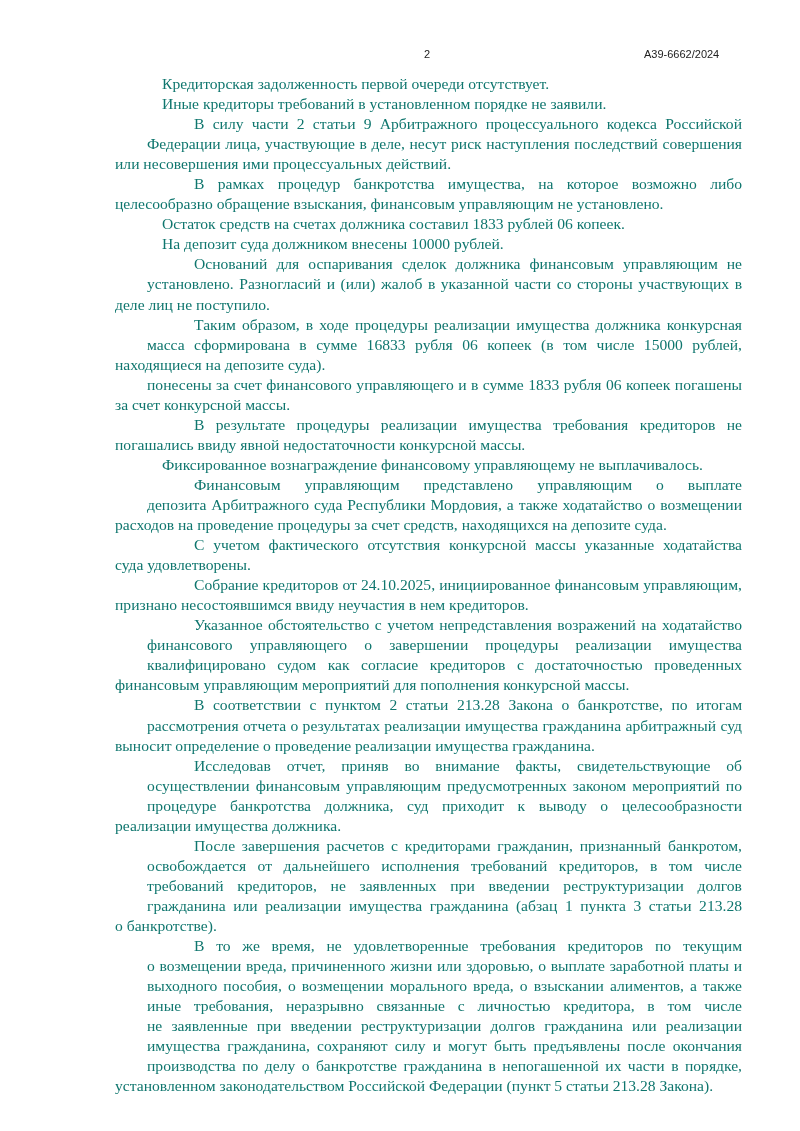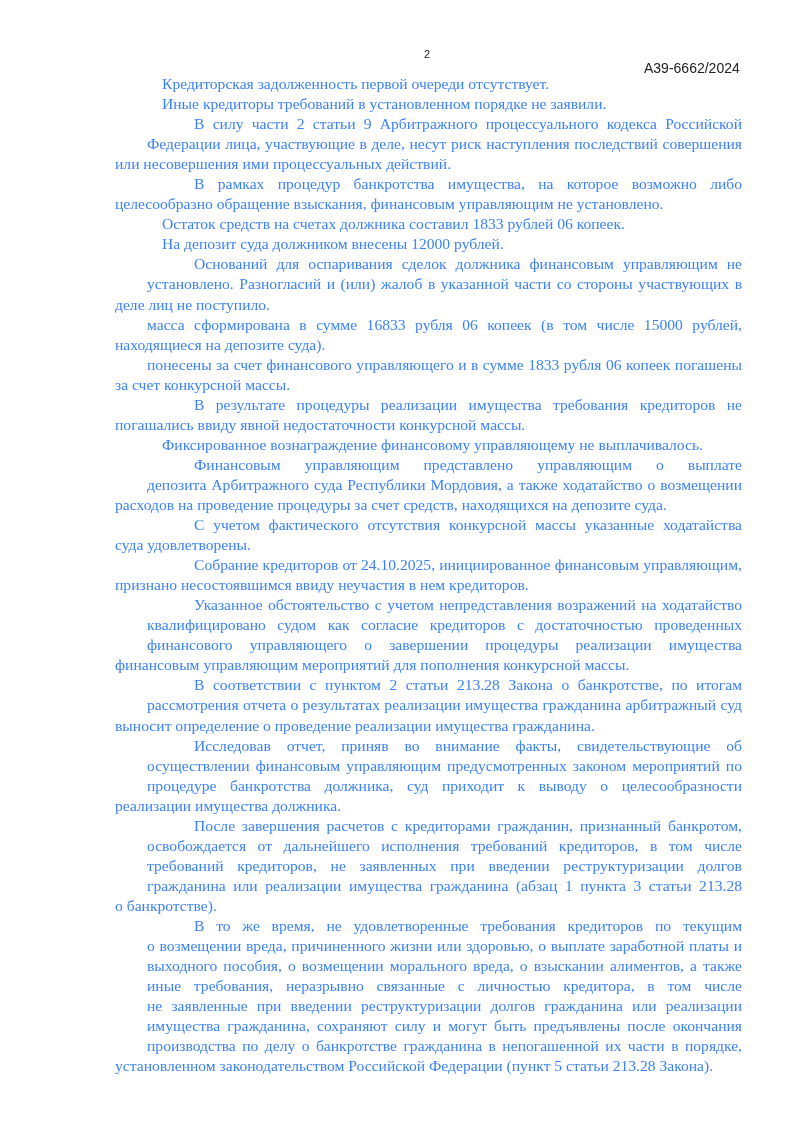--- a/index.html
+++ b/index.html
@@ -4,25 +4,25 @@
   <style>
     html, body { margin: 0; padding: 0; background: #ffffff; }
     body { width: 800px; height: 1131px; position: relative; overflow: hidden; }
     .page { position: absolute; left: 0; top: 0; width: 800px; height: 1131px; background: #fff; }
     .header-pagenum {
       position: absolute; left: 424px; top: 48px;
       font-family: "Liberation Sans", sans-serif; font-size: 11px; color: #222;
     }
     .header-case {
       position: absolute; left: 644px; top: 48px;
-      font-family: "Liberation Sans", sans-serif; font-size: 14px; color: #222; margin-top: 12px;
+      font-family: "Liberation Sans", sans-serif; font-size: 11px; color: #222;
     }
     .body-text {
       position: absolute; left: 115px; top: 74px; width: 627px;
-      font-family: "Liberation Serif", serif; font-size: 15.6px; color: #3b82f6;
+      font-family: "Liberation Serif", serif; font-size: 15.6px; color: #0f766e;
       line-height: 20.05px;
     }
     .para { margin: 0; }
     .line { display: block; white-space: nowrap; height: 20.05px; }
     .line.justify { text-align: justify; text-align-last: justify; white-space: normal; overflow: hidden; margin-left: 32px; }
     .line.first { padding-left: 47px; }
   </style>
 </head>
 <body>
 
@@ -42,28 +42,29 @@
         <span class="line">или несовершения ими процессуальных действий.</span>
       </div>
       <div class="para">
         <span class="line first justify">В рамках процедур банкротства имущества, на которое возможно либо</span>
         <span class="line">целесообразно обращение взыскания, финансовым управляющим не установлено.</span>
       </div>
       <div class="para">
         <span class="line first">Остаток средств на счетах должника составил 1833 рублей 06 копеек.</span>
       </div>
       <div class="para">
-        <span class="line first">На депозит суда должником внесены 12000 рублей.</span>
+        <span class="line first">На депозит суда должником внесены 10000 рублей.</span>
       </div>
       <div class="para">
         <span class="line first justify">Оснований для оспаривания сделок должника финансовым управляющим не</span>
         <span class="line justify">установлено. Разногласий и (или) жалоб в указанной части со стороны участвующих в</span>
         <span class="line">деле лиц не поступило.</span>
       </div>
       <div class="para">
+        <span class="line first justify">Таким образом, в ходе процедуры реализации имущества должника конкурсная</span>
         <span class="line justify">масса сформирована в сумме 16833 рубля 06 копеек (в том числе 15000 рублей,</span>
         <span class="line">находящиеся на депозите суда).</span>
       </div>
       <div class="para">
         <span class="line justify">понесены за счет финансового управляющего и в сумме 1833 рубля 06 копеек погашены</span>
         <span class="line">за счет конкурсной массы.</span>
       </div>
       <div class="para">
         <span class="line first justify">В результате процедуры реализации имущества требования кредиторов не</span>
         <span class="line">погашались ввиду явной недостаточности конкурсной массы.</span>
@@ -79,22 +80,22 @@
       <div class="para">
         <span class="line first justify">С учетом фактического отсутствия конкурсной массы указанные ходатайства</span>
         <span class="line">суда удовлетворены.</span>
       </div>
       <div class="para">
         <span class="line first justify">Собрание кредиторов от 24.10.2025, инициированное финансовым управляющим,</span>
         <span class="line">признано несостоявшимся ввиду неучастия в нем кредиторов.</span>
       </div>
       <div class="para">
         <span class="line first justify">Указанное обстоятельство с учетом непредставления возражений на ходатайство</span>
+        <span class="line justify">финансового управляющего о завершении процедуры реализации имущества</span>
         <span class="line justify">квалифицировано судом как согласие кредиторов с достаточностью проведенных</span>
-        <span class="line justify">финансового управляющего о завершении процедуры реализации имущества</span>
         <span class="line">финансовым управляющим мероприятий для пополнения конкурсной массы.</span>
       </div>
       <div class="para">
         <span class="line first justify">В соответствии с пунктом 2 статьи 213.28 Закона о банкротстве,  по итогам</span>
         <span class="line justify">рассмотрения отчета о результатах реализации имущества гражданина арбитражный суд</span>
         <span class="line">выносит определение о проведение реализации имущества гражданина.</span>
       </div>
       <div class="para">
         <span class="line first justify">Исследовав отчет, приняв во внимание факты, свидетельствующие об</span>
         <span class="line justify">осуществлении финансовым управляющим предусмотренных законом мероприятий по</span>

